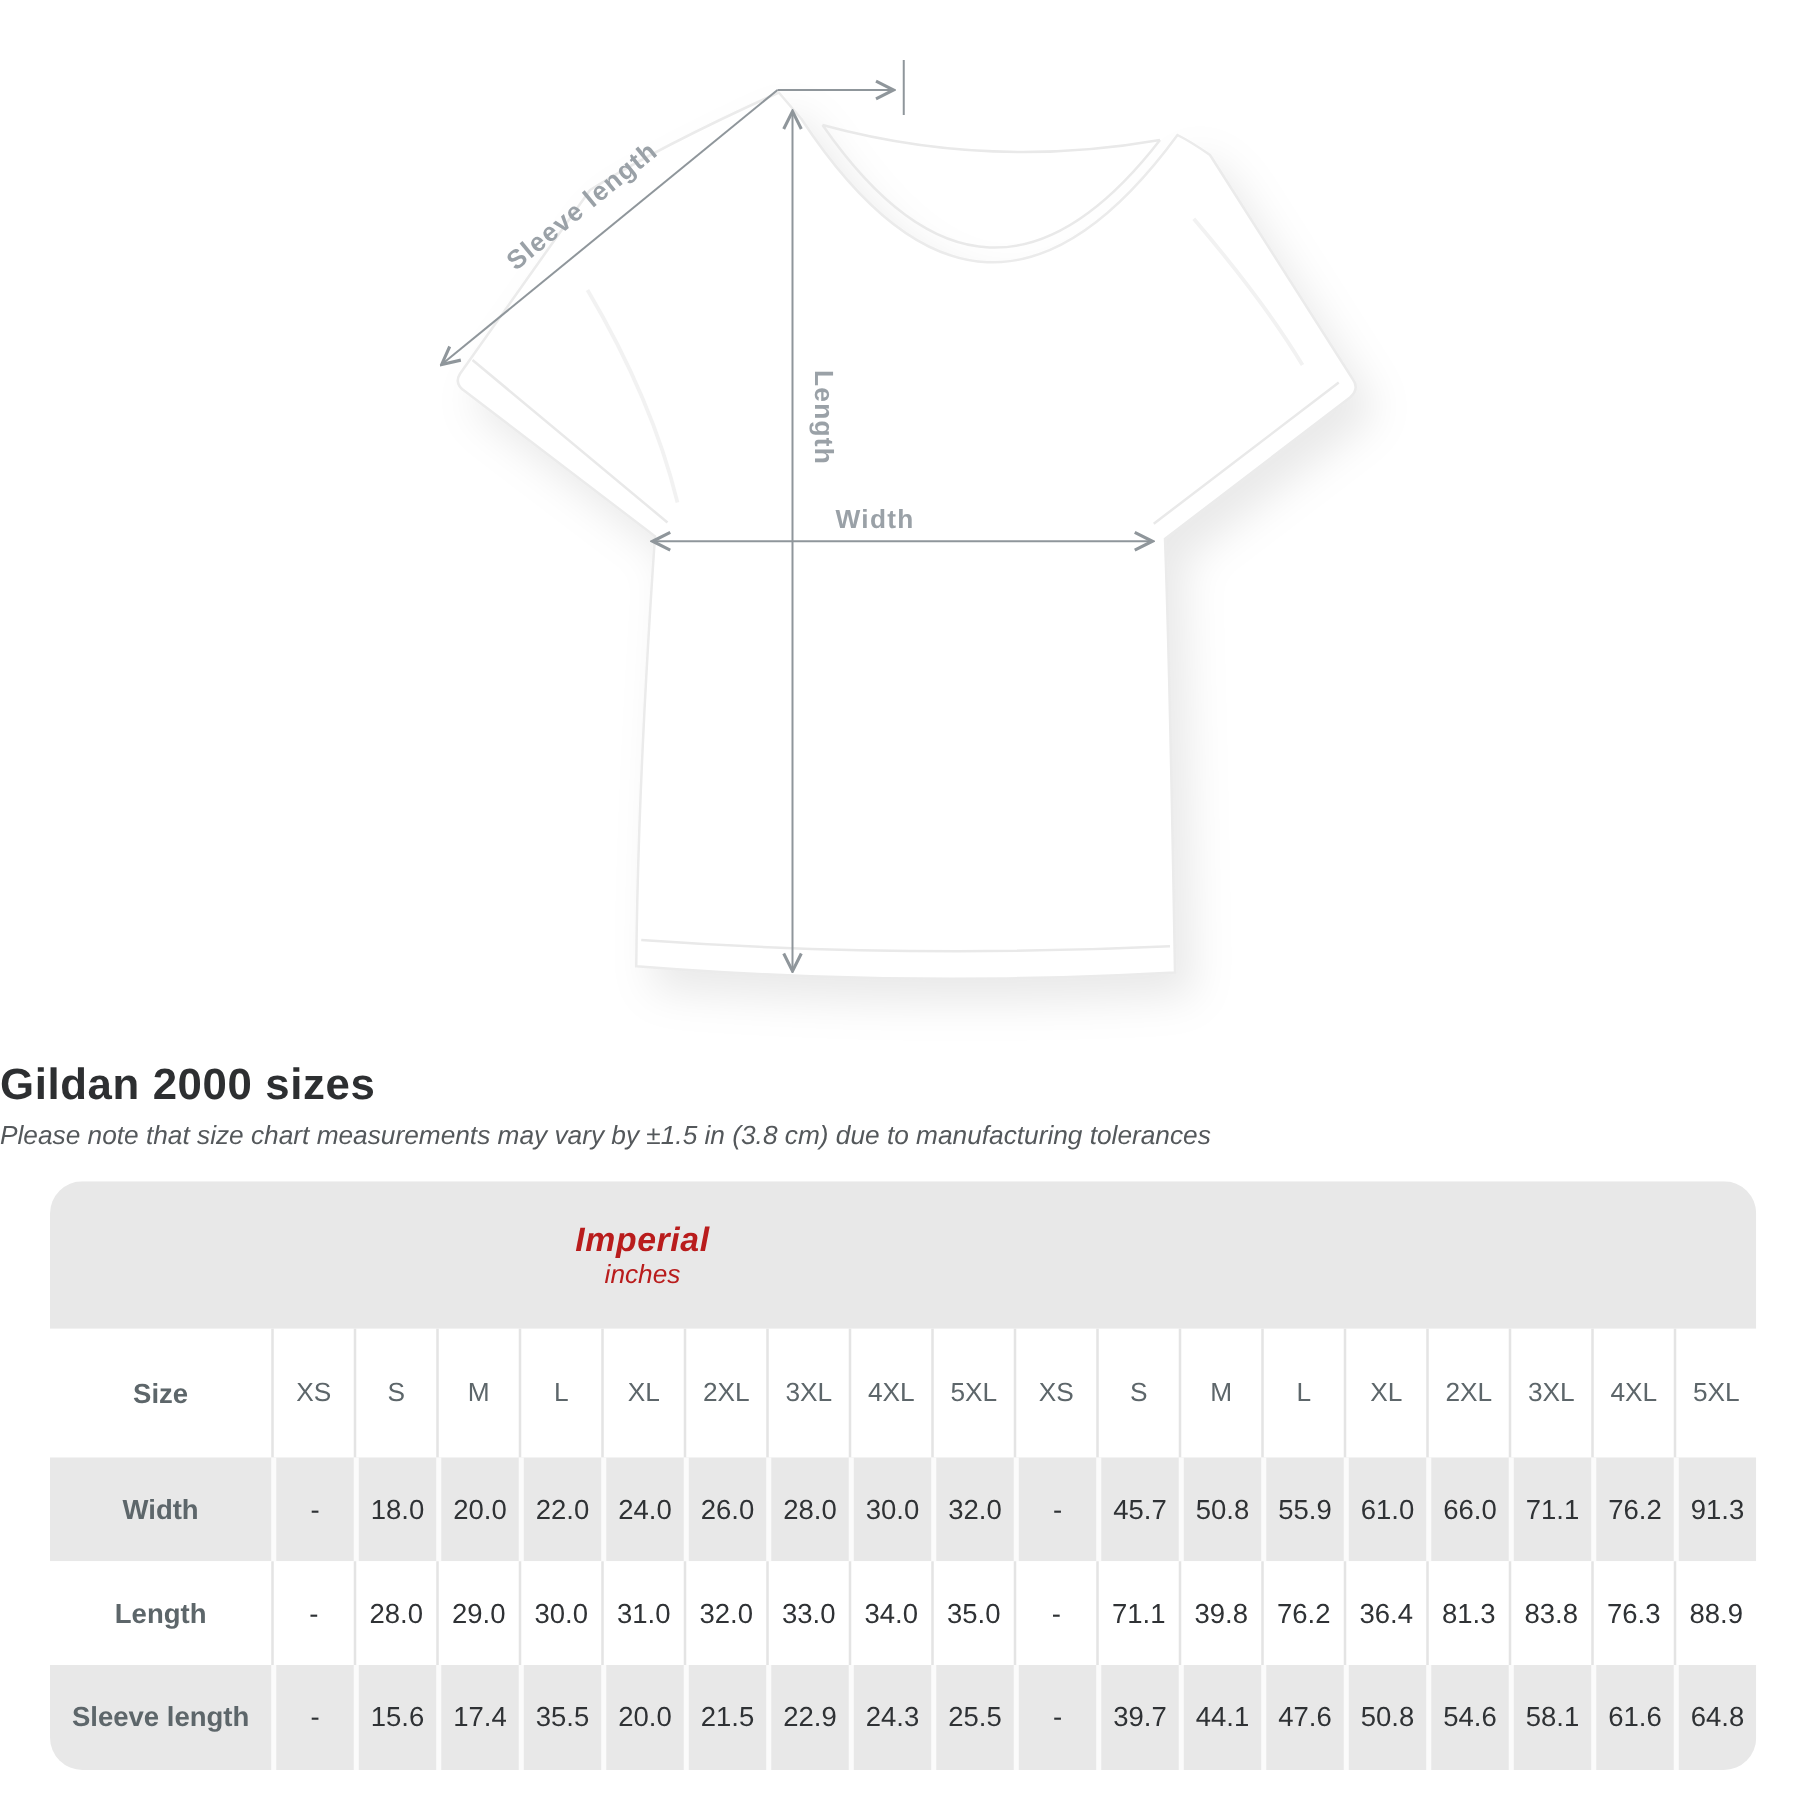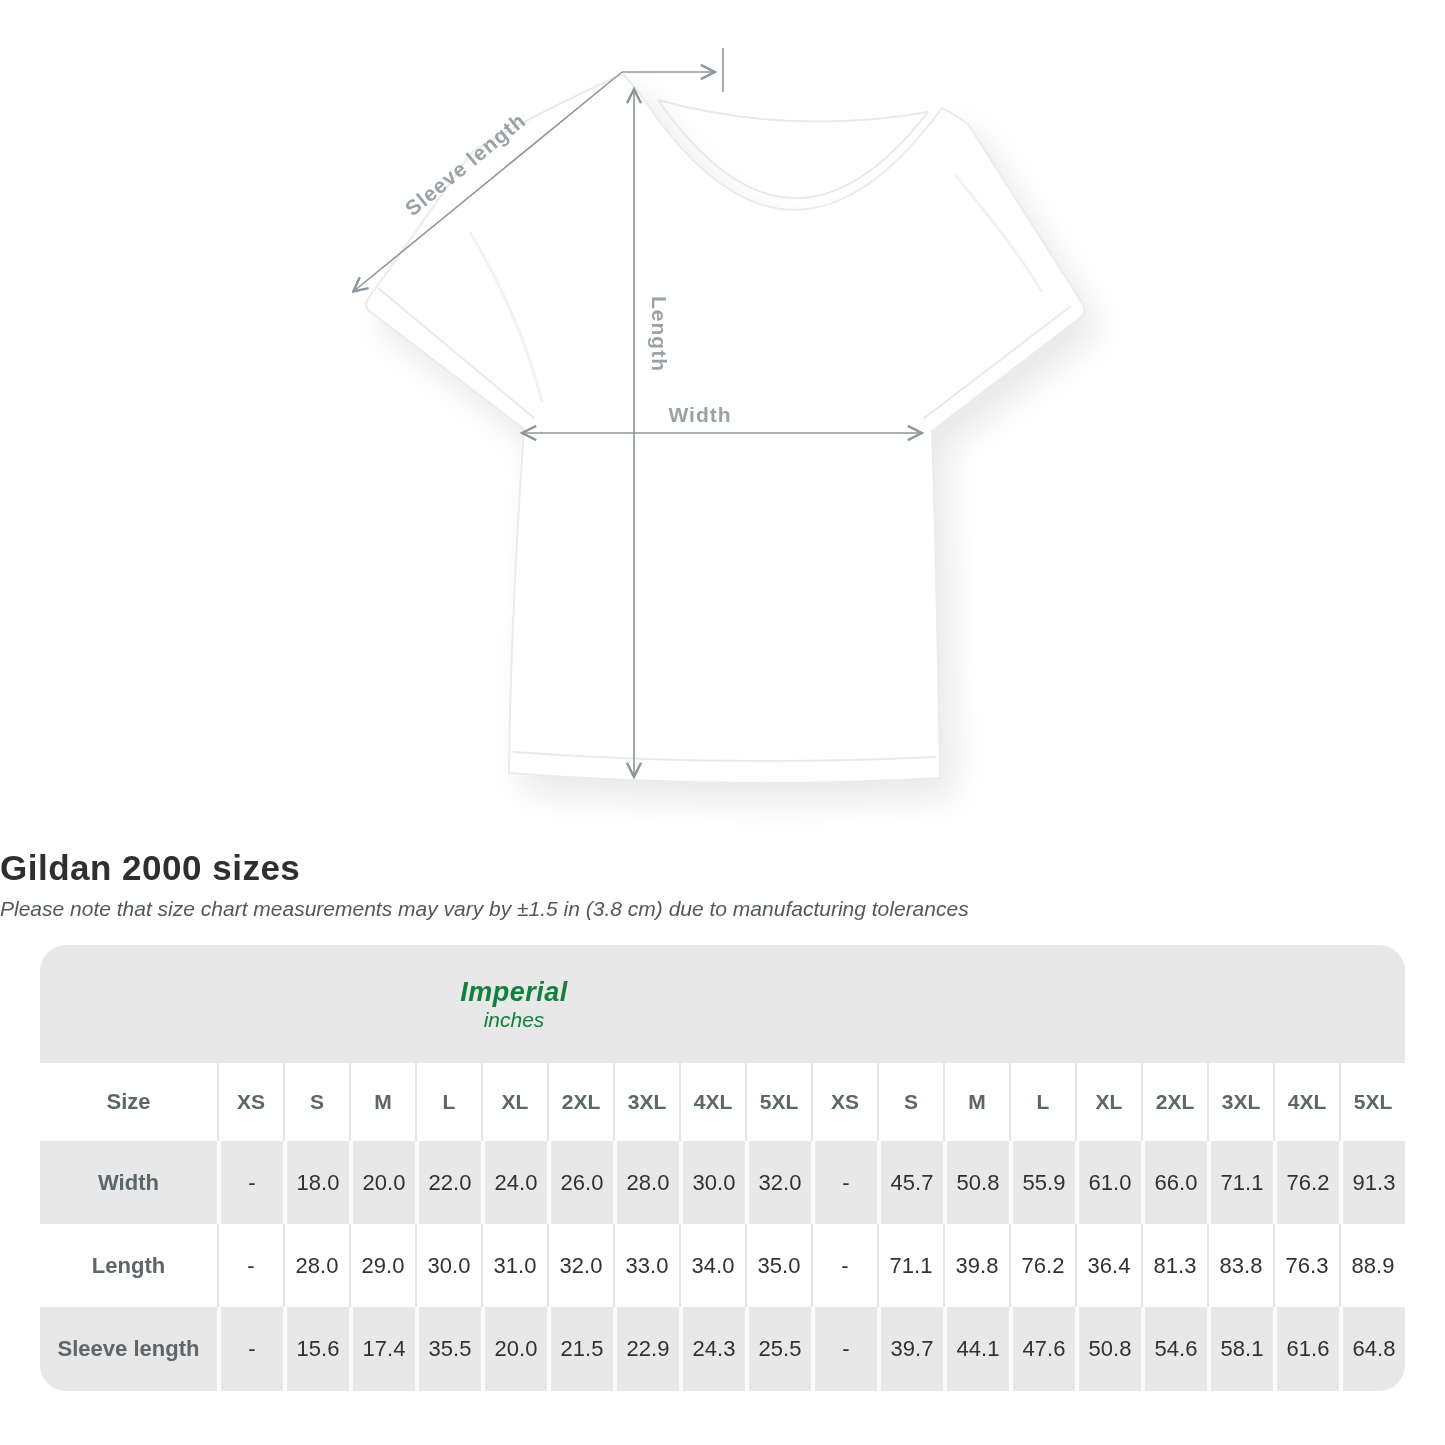--- a/index.html
+++ b/index.html
@@ -23,31 +23,31 @@
   .chart-title{margin:0;font-size:35px;font-weight:bold;color:#2d2f31;letter-spacing:0.5px}
   .chart-note{margin:9px 0 0 0;font-size:21px;font-style:italic;color:#54585b}
   
   .size-table{
     position:absolute;left:40px;top:945px;width:1365px;
     border-radius:26px;overflow:hidden;
   }
   .trow{display:flex;width:1365px}
   .banner{height:118px;background:#e8e8e8}
   .banner-spacer{width:177px}
-  .group-cell{width:594px;display:flex;flex-direction:column;align-items:center;justify-content:center;color:#15803d}
+  .group-cell{width:594px;display:flex;flex-direction:column;align-items:center;justify-content:center;color:#b91c1c}
   .group-name{font-size:27px;font-weight:bold;font-style:italic;letter-spacing:0.5px}
   .group-unit{font-size:21px;font-style:italic;margin-top:0}
-  .hrow{height:78px;background:#ffffff}
+  .hrow{height:103px;background:#ffffff}
   .drow{height:83px;background:#ffffff}
   .drow.shaded{background:#e8e8e8}
   .drow.last{height:84px}
   .cell{display:flex;align-items:center;justify-content:center;box-sizing:border-box;height:100%}
   .label-cell{width:177px;font-weight:bold;color:#5d666a;font-size:22px}
   .val-cell{width:66px;font-size:22px;color:#2f3235}
-  .hrow .val-cell{font-weight:bold;color:#5d666a;font-size:21px}
+  .hrow .val-cell{font-weight:normal;color:#5d666a;font-size:21px}
   .hrow .cell + .cell,
   .drow.plain .cell + .cell{border-left:2px solid #e4e4e4}
   .drow.shaded .cell + .cell{border-left:4px solid #fbfbfb}
 </style>
 </head>
 <body>
 
 <svg class="figure" viewBox="0 0 1445 835" xmlns="http://www.w3.org/2000/svg">
   <defs>
     <marker id="arw" viewBox="0 0 10 10" refX="8.5" refY="5" markerWidth="11" markerHeight="11" orient="auto-start-reverse">

